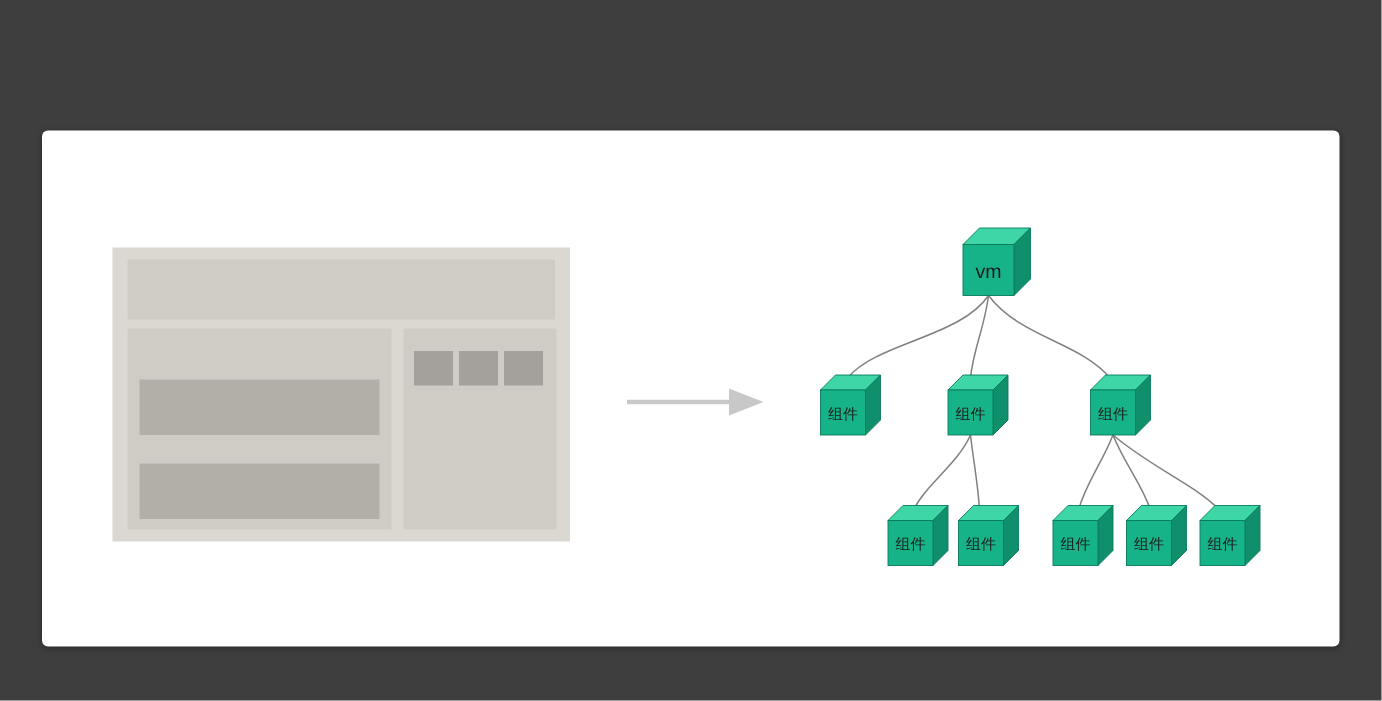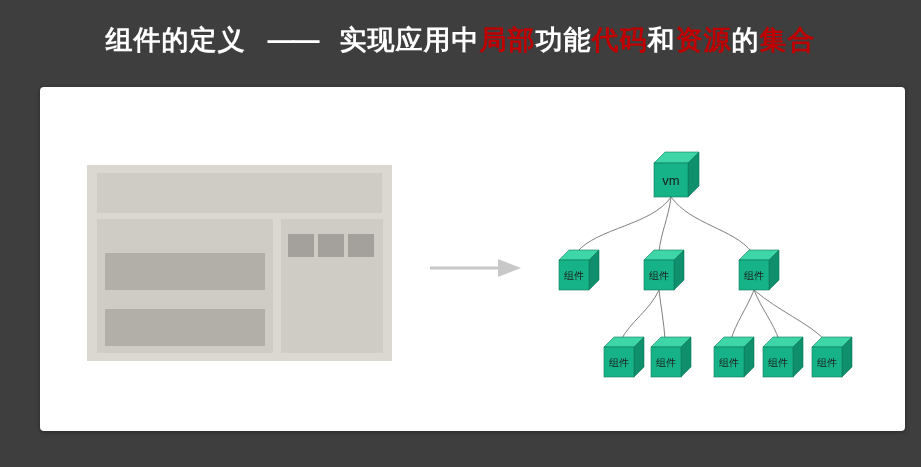--- a/index.html
+++ b/index.html
@@ -27,21 +27,20 @@
   .title .red { color:#c00000; }
 
   
   .panel {
     position:absolute;
     left:28px; top:87px;
     width:865px; height:344px;
     background:#ffffff;
     border-radius:4px;
     box-shadow:0 1px 4px rgba(0,0,0,0.35);
-    margin-left:12px;
   }
 
   
   .mockup {
     position:absolute;
     left:47px; top:78px;
     width:305px; height:196px;
     background:#dbd8d2;
   }
   .mock-header {
@@ -105,23 +104,20 @@
   .cube-side { fill:#0f8f6c; stroke:#0a7a5c; stroke-width:0.6; }
   .cube-front{ fill:#17b388; stroke:#0a7a5c; stroke-width:0.6; }
   .lbl-root  { font-size:13px; }
   .lbl-node  { font-size:10px; }
 </style>
 </head>
 <body>
 
 <div class="slide">
 
-  <div class="title">
-    <span>组件的定义</span><span class="dash">——</span><span>实现应用中</span><span class="red">局部</span><span>功能</span><span class="red">代码</span><span>和</span><span class="red">资源</span><span>的</span><span class="red">集合</span>
-  </div>
 
   <div class="panel">
 
     <div class="mockup">
       <div class="mock-header"></div>
       <div class="mock-main">
         <div class="mock-bar b1"></div>
         <div class="mock-bar b2"></div>
       </div>
       <div class="mock-side">

